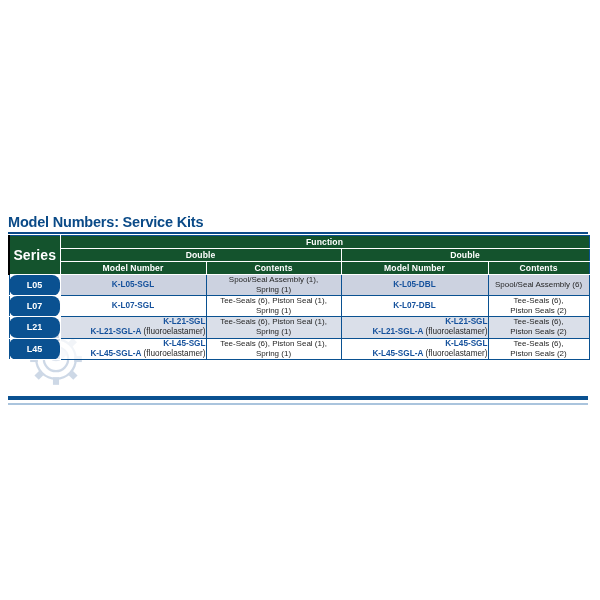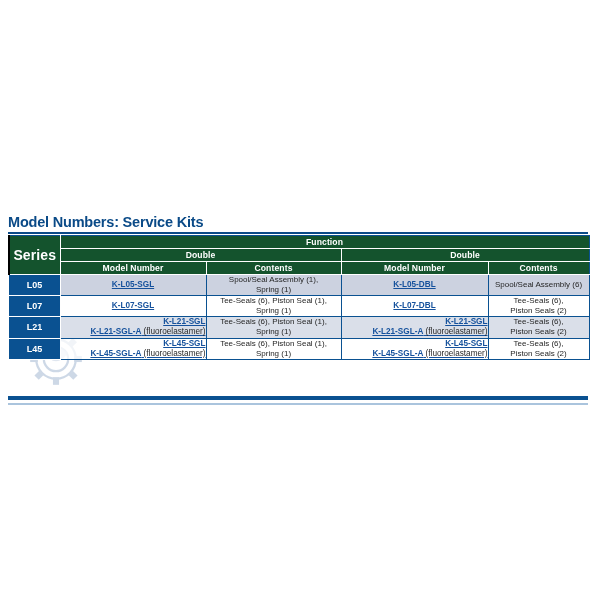--- a/index.html
+++ b/index.html
@@ -97,30 +97,30 @@
   .ser {
     background: #0a5191;
     color: #ffffff;
     font-weight: bold;
     text-align: center;
     font-size: 9px;
     border-left: 1px solid #0a5191;
     border-right: 1px solid #ffffff;
     border-top: 1px solid #ffffff;
     border-bottom: 1px solid #ffffff;
+    border-radius: 8px;
   }
   .mdl {
     color: #15519c;
     font-weight: bold;
     text-align: center;
     font-size: 8.2px;
     border: 1px solid #0a5191;
     padding: 2px 3px;
     line-height: 1.25;
-    text-decoration: underline;
   }
   .mdl.left { text-align: right; padding-left: 9px; }
   .cnt {
     color: #262626;
     text-align: center;
     font-size: 8px;
     border: 1px solid #0a5191;
     padding: 2px 3px;
     line-height: 1.25;
   }

